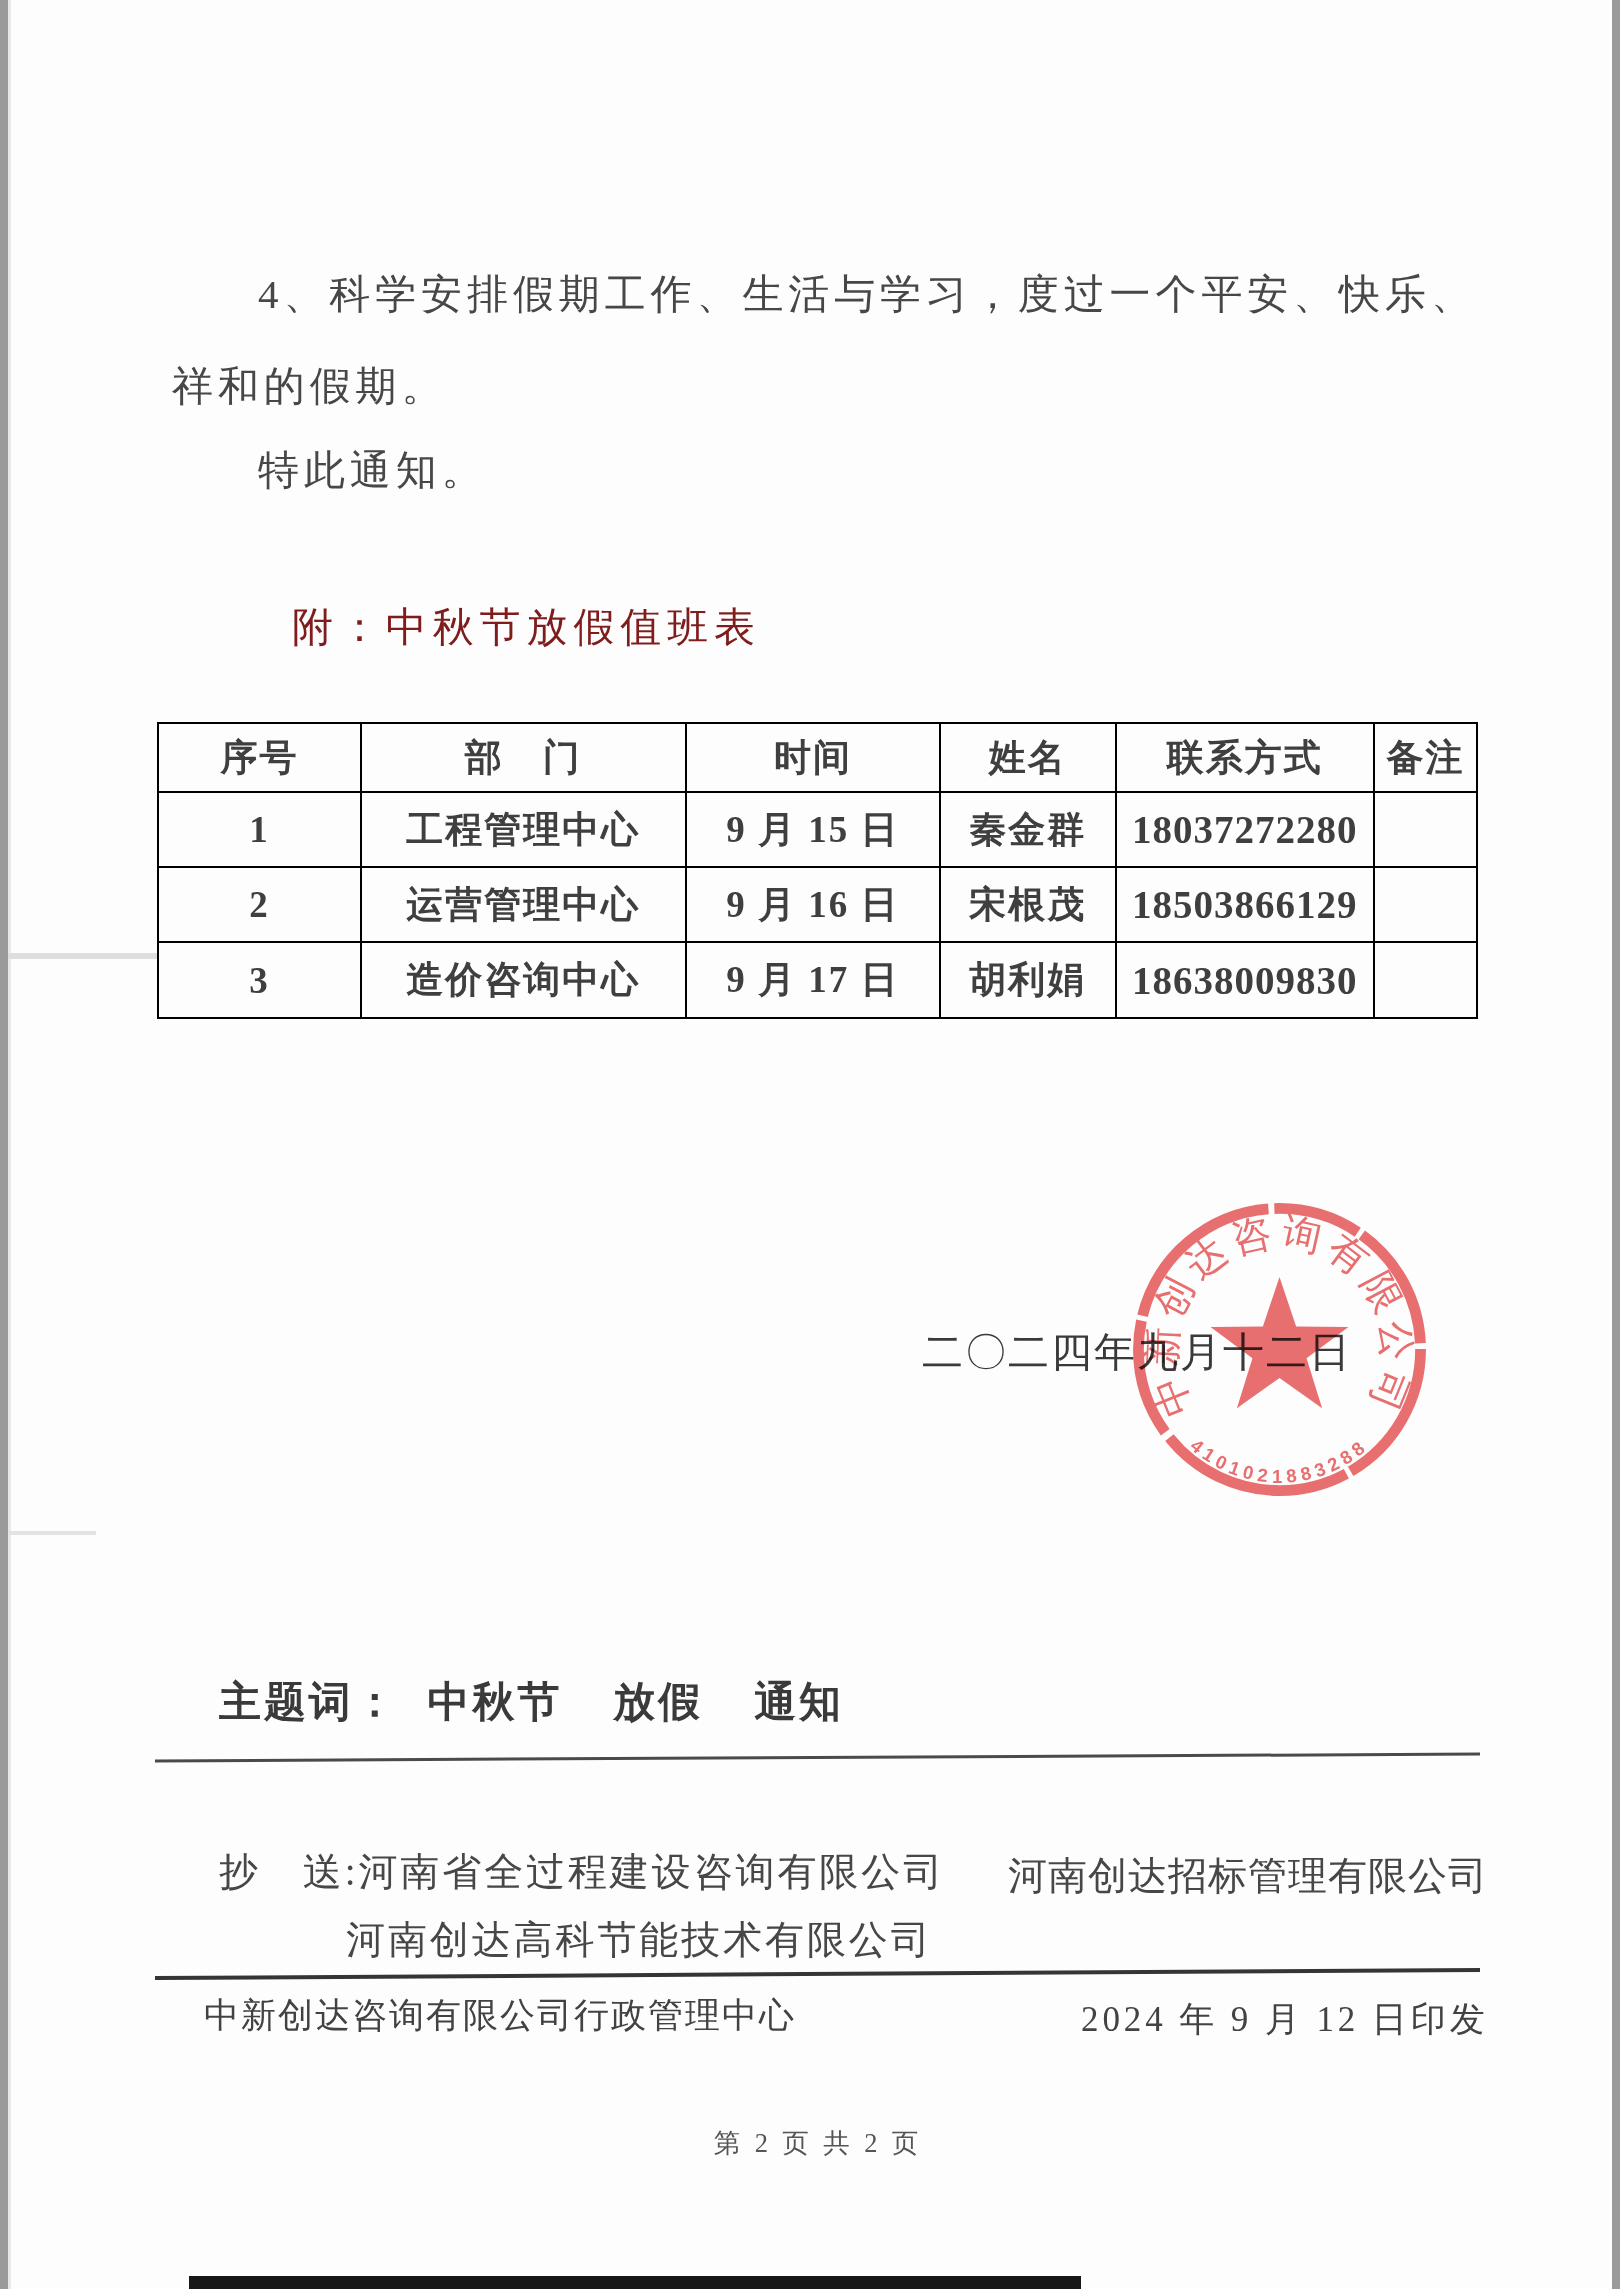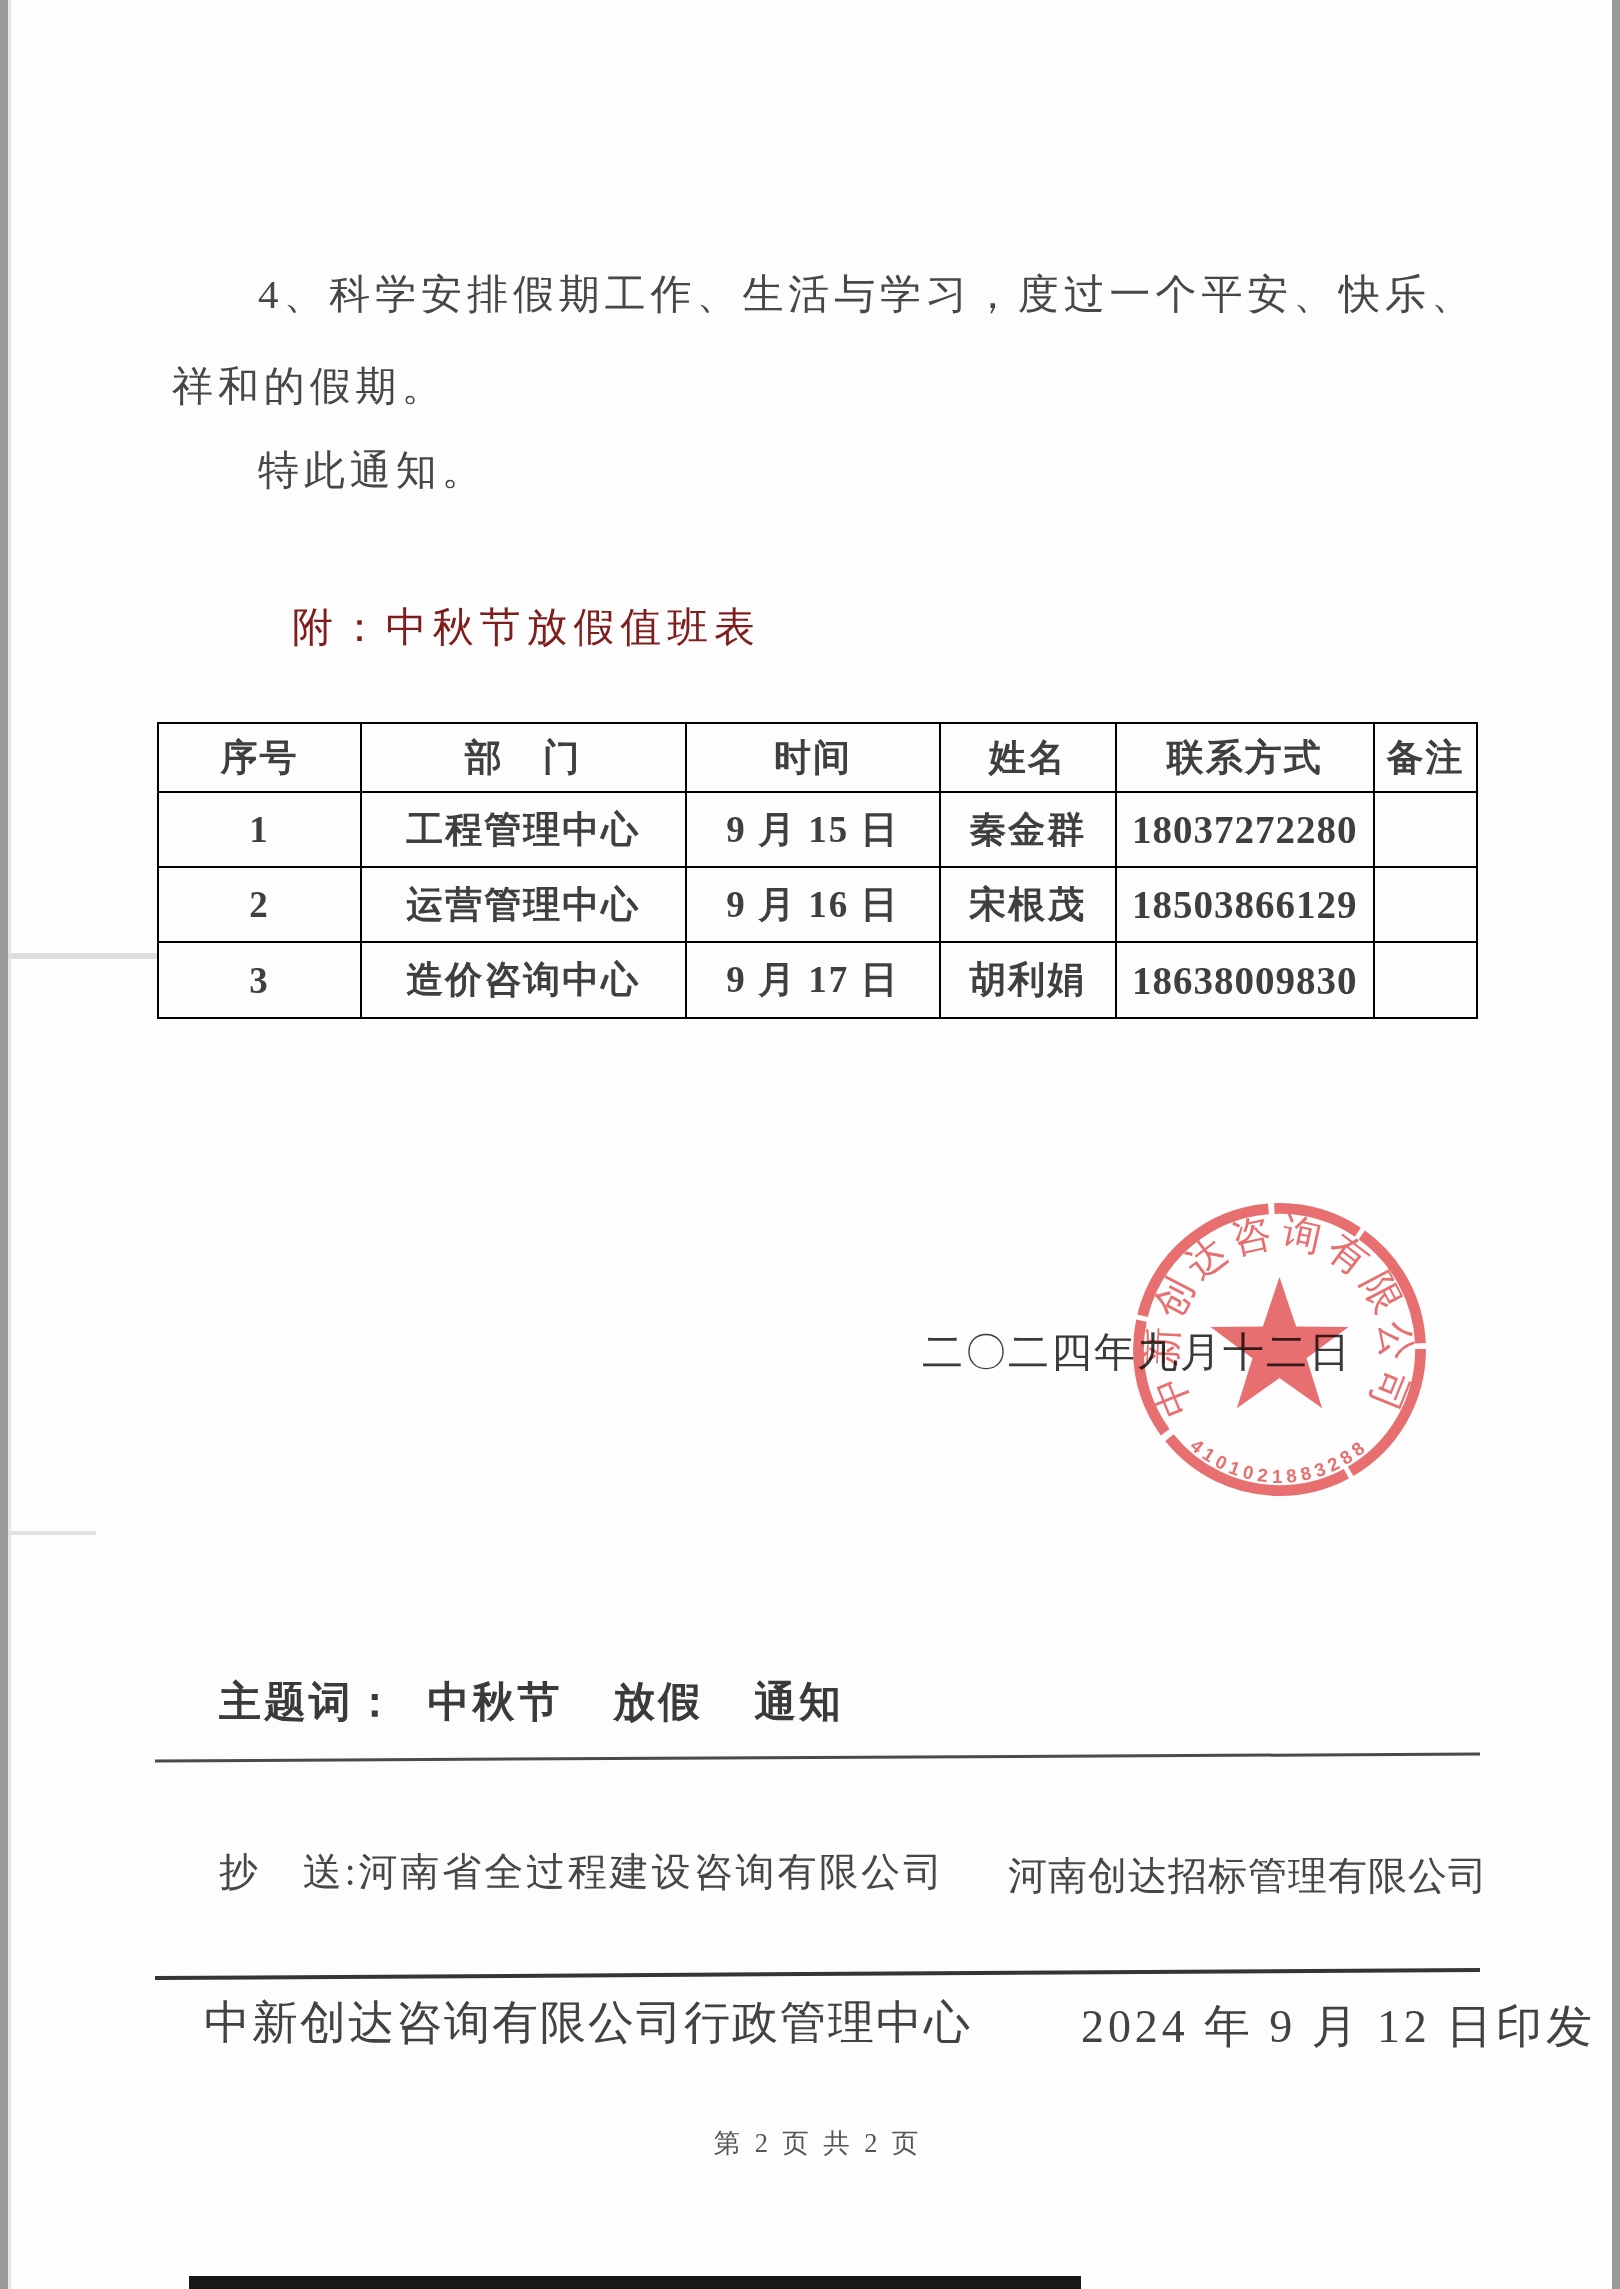--- a/index.html
+++ b/index.html
@@ -32,21 +32,21 @@
   #stamp{mix-blend-mode:multiply;opacity:.9;}
   
   .subject-row{
     display:flex;align-items:baseline;
     font-family:"Liberation Sans","DejaVu Sans",sans-serif;
     font-weight:700;font-size:42px;color:#3a3a3a;letter-spacing:2.9px;
   }
   .subject-row .term{margin-left:51px;}
   .rule{position:absolute;background:#4a4a4a;}
   .cc{font-size:39px;letter-spacing:2.9px;color:#474747;}
-  .issuer-row{font-size:46px;letter-spacing:2px;color:#424242;}
+  .issuer-row{font-size:35px;letter-spacing:2px;color:#424242;}
   .pagenum{font-size:26.5px;letter-spacing:3.9px;color:#555;}
   
   .artifact{position:absolute;}
 </style>
 </head>
 <body>
 
 <div id="page">
 
   <div class="abs para" style="left:250px;top:267px;">4、科学安排假期工作、生活与学习，度过一个平安、快乐、</div>
@@ -120,20 +120,21 @@
   <div class="abs subject-row" style="left:211px;top:1674px;text-align:center;">
     <span>主题词：</span>
     <span class="term" style="margin-left:29px;">中秋节</span>
     <span class="term">放假</span>
     <span class="term">通知</span>
   </div>
   <div class="rule" style="left:147px;top:1756px;width:1325px;height:2.9px;transform:rotate(-0.3deg);"></div>
 
   <div class="abs cc" style="left:1000px;top:1849px;letter-spacing:1px;">河南创达招标管理有限公司</div>
   <div class="abs cc" style="left:211px;top:1845px;">抄　送:河南省全过程建设咨询有限公司</div>
+  <div class="abs cc" style="left:338px;top:1913px;">河南创达高科节能技术有限公司</div>
 
   <div class="rule" style="left:147px;top:1972px;width:1325px;height:3.9px;background:#353535;transform:rotate(-0.35deg);"></div>
 
   <div class="abs issuer-row" style="left:196px;top:1992px;">中新创达咨询有限公司行政管理中心</div>
   <div class="abs issuer-row" style="left:1073px;top:1996px;letter-spacing:3.9px;">2024 年 9 月 12 日印发</div>
 
   <div class="abs pagenum" style="left:0;top:2125px;width:1620px;text-align:center;white-space:nowrap;">第 2 页 共 2 页</div>
 
   <div class="artifact" style="left:0;top:0;width:2.9px;height:2290px;background:#e7e7e7;"></div>
   <div class="artifact" style="left:0;top:953px;width:149px;height:5.9px;background:#dedede;"></div>

